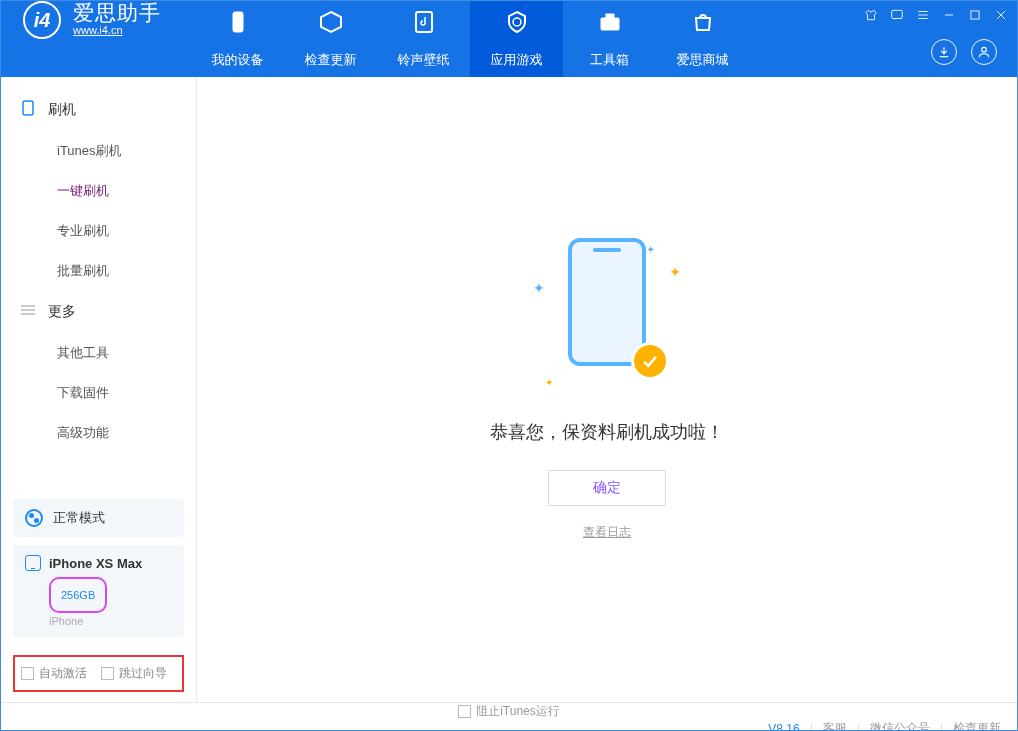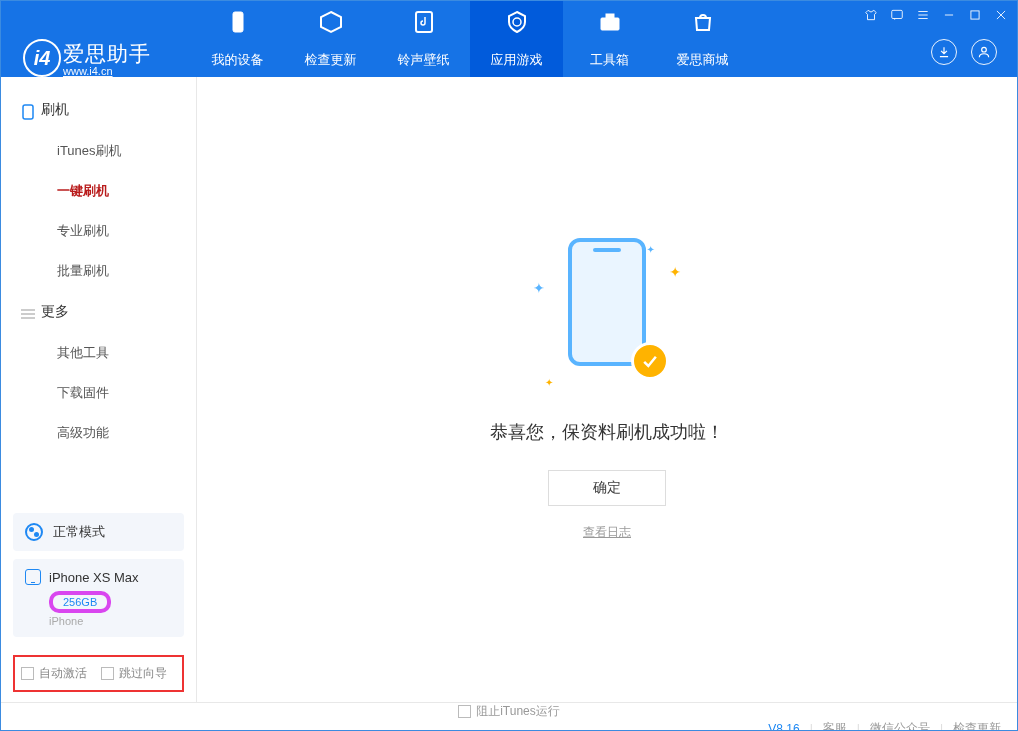--- a/index.html
+++ b/index.html
@@ -1,76 +1,76 @@
 <!DOCTYPE html>
 <html><head>
 <meta charset="utf-8">
 <style>
 * { margin: 0; padding: 0; box-sizing: border-box; font-family: "Microsoft YaHei", Arial, sans-serif; }
 body { background: #fff; width: 1018px; height: 731px; overflow: hidden; border: 1px solid #3b8be0; }
 
 
 .header { height: 76px; background: linear-gradient(to bottom, #1673e6, #1673e6); display: flex; align-items: stretch; color: #fff; position: relative; }
-.logo-area { display: flex; align-items: flex-end; padding: 0 18px 0 22px; gap: 2px; min-width: 190px; margin-top: 10px; }
+.logo-area { display: flex; align-items: flex-start; padding: 0 18px 0 22px; gap: 12px; min-width: 190px; }
 .logo-circle { width: 38px; height: 38px; border: 2px solid #fff; border-radius: 50%; display: flex; align-items: center; justify-content: center; font-weight: bold; font-size: 20px; font-style: italic; }
 .logo-text { display: flex; flex-direction: column; line-height: 1.1; }
 .logo-name { font-size: 21px; letter-spacing: 1px; }
 .logo-url { font-size: 11px; opacity: 0.95; text-decoration: underline; }
 .nav-tabs { display: flex; align-items: stretch; }
 .nav-tab { width: 93px; display: flex; flex-direction: column; align-items: center; justify-content: center; gap: 17px; cursor: pointer; font-size: 13px; }
 .nav-tab.active { background: #015bdb; }
 .nav-tab .nav-icon { width: 24px; height: 24px; fill: #fff; stroke: #fff; }
 .window-controls { position: absolute; right: 8px; top: 6px; display: flex; gap: 10px; align-items: center; }
 .wc-btn { width: 16px; height: 16px; cursor: pointer; display: flex; align-items: center; justify-content: center; }
 .wc-btn svg { width: 14px; height: 14px; stroke: #fff; fill: none; stroke-width: 1.5; }
 .header-right-icons { position: absolute; right: 20px; bottom: 12px; display: flex; gap: 14px; }
 .hr-icon { width: 26px; height: 26px; border: 1.5px solid rgba(255,255,255,0.9); border-radius: 50%; display: flex; align-items: center; justify-content: center; cursor: pointer; }
 .hr-icon svg { width: 14px; height: 14px; stroke: #fff; fill: none; stroke-width: 2; }
 
 
 .body { display: flex; height: calc(100% - 76px - 28px); }
 .sidebar { width: 196px; border-right: 1px solid #e8e8e8; display: flex; flex-direction: column; }
 .side-scroll { flex: 1; overflow: auto; padding-top: 12px; }
-.side-section-head { display: flex; align-items: flex-end; gap: 6px; padding: 12px 20px; font-size: 14px; color: #333; }
+.side-section-head { display: flex; align-items: flex-start; gap: 13px; padding: 12px 20px; font-size: 14px; color: #333; }
 .side-section-head .sec-icon { width: 14px; height: 14px; display: flex; align-items: center; justify-content: center; }
 .side-item { padding: 11px 20px 11px 56px; font-size: 13px; color: #555; cursor: pointer; }
-.side-item.active { color: #b91c1c; font-weight: bold; }
+.side-item.active { color: #701a75; }
 
 .device-panel { padding: 10px 12px; }
 .mode-card { background: #f3f6fb; border-radius: 4px; padding: 10px 12px; display: flex; align-items: flex-end; gap: 10px; font-size: 13px; color: #333; margin-bottom: 8px; }
 .mode-icon { width: 18px; height: 18px; border: 2px solid #1e88f3; border-radius: 50%; position: relative; }
 .mode-icon::before, .mode-icon::after { content: ""; position: absolute; background: #1e88f3; border-radius: 50%; width: 5px; height: 5px; }
 .mode-icon::before { top: 2px; left: 2px; }
 .mode-icon::after { bottom: 2px; right: 2px; }
 .device-card { background: #f3f6fb; border-radius: 4px; padding: 10px 12px; }
 .device-row { display: flex; align-items: center; gap: 8px; }
 .phone-icon { width: 16px; height: 16px; border: 1.5px solid #1e88f3; border-radius: 3px; position: relative; }
 .phone-icon::after { content: ""; position: absolute; bottom: 1px; left: 50%; transform: translateX(-50%); width: 4px; height: 1.5px; background: #1e88f3; }
-.device-name { font-size: 13px; color: #333; font-weight: 400; }
-.storage-pill { display: inline-block; margin: 6px 0 2px 24px; padding: 1px 10px; border: 4px solid #d946ef; border-radius: 10px; font-size: 11px; color: #1e88f3; }
+.device-name { font-size: 13px; color: #333; font-weight: 700; }
+.storage-pill { display: inline-block; margin: 6px 0 2px 24px; padding: 10px 10px; border: 2px solid #d946ef; border-radius: 10px; font-size: 11px; color: #1e88f3; }
 .device-type { margin-left: 24px; font-size: 11px; color: #aaa; }
 
 .bottom-opts { border: 2px solid #e33; margin: 8px 12px 10px; padding: 8px 6px; display: flex; gap: 14px; align-items: center; }
 .chk { display: flex; align-items: center; gap: 5px; font-size: 12px; color: #888; cursor: pointer; }
 .chk-box { width: 13px; height: 13px; border: 1px solid #bbb; }
 
 
 .main { flex: 1; display: flex; flex-direction: column; align-items: center; justify-content: center; }
 .success-illustration { position: relative; width: 180px; height: 160px; margin-bottom: 22px; }
 .success-phone { width: 78px; height: 128px; border: 4px solid #59b4ff; border-radius: 12px; background: #eaf5ff; margin: 0 auto; position: relative; }
 .success-phone::before { content: ""; position: absolute; top: 6px; left: 50%; transform: translateX(-50%); width: 28px; height: 4px; background: #59b4ff; border-radius: 2px; }
 .success-check { position: absolute; right: 28px; bottom: 18px; width: 38px; height: 38px; background: #ffb300; border-radius: 50%; display: flex; align-items: center; justify-content: center; border: 3px solid #fff; }
 .success-check svg { width: 20px; height: 20px; stroke: #fff; stroke-width: 3; fill: none; }
 .sparkle { position: absolute; color: #59b4ff; font-size: 14px; }
 .sparkle.s1 { left: 16px; top: 42px; }
 .sparkle.s2 { right: 16px; top: 26px; color: #ffb300; }
 .sparkle.s3 { left: 28px; bottom: 10px; color: #ffb300; font-size: 10px; }
 .sparkle.s4 { right: 42px; top: 6px; font-size: 10px; }
 .success-title { font-size: 18px; color: #333; margin-bottom: 26px; }
-.confirm-btn { border: 1px solid #ddd; background: #fff; padding: 8px 44px; font-size: 14px; color: #404040; cursor: pointer; margin-bottom: 18px; }
+.confirm-btn { border: 1px solid #ddd; background: #fff; padding: 8px 44px; font-size: 14px; color: #8b5cf6; cursor: pointer; margin-bottom: 18px; }
 .view-log { font-size: 12px; color: #999; text-decoration: underline; cursor: pointer; }
 
 
 .footer { height: 28px; border-top: 1px solid #e8e8e8; display: flex; align-items: center; padding: 0 16px; font-size: 12px; color: #999; flex-direction: column; }
 .footer .chk { color: #999; }
 .footer-right { margin-left: auto; display: flex; align-items: center; gap: 10px; }
 .footer-link { color: #999; cursor: pointer; }
 .footer-sep { color: #ddd; }
 .version { color: #1e88f3; }
 </style>

